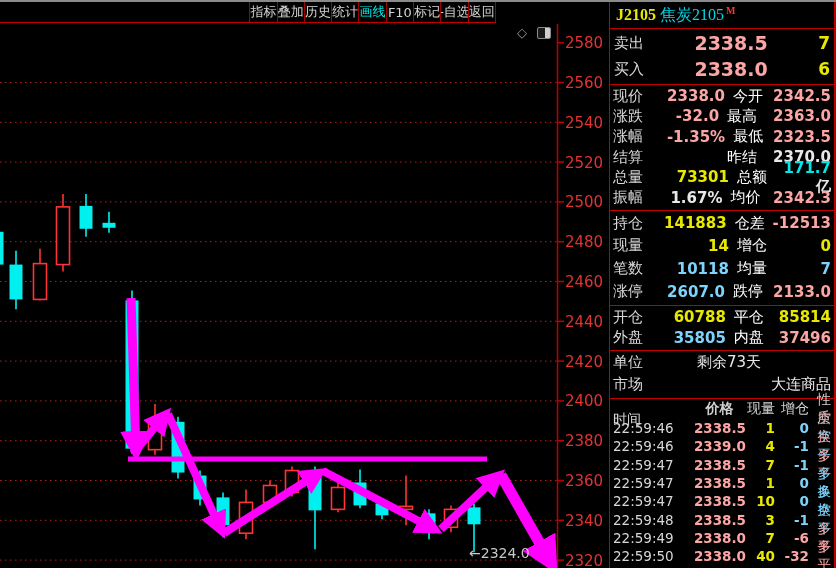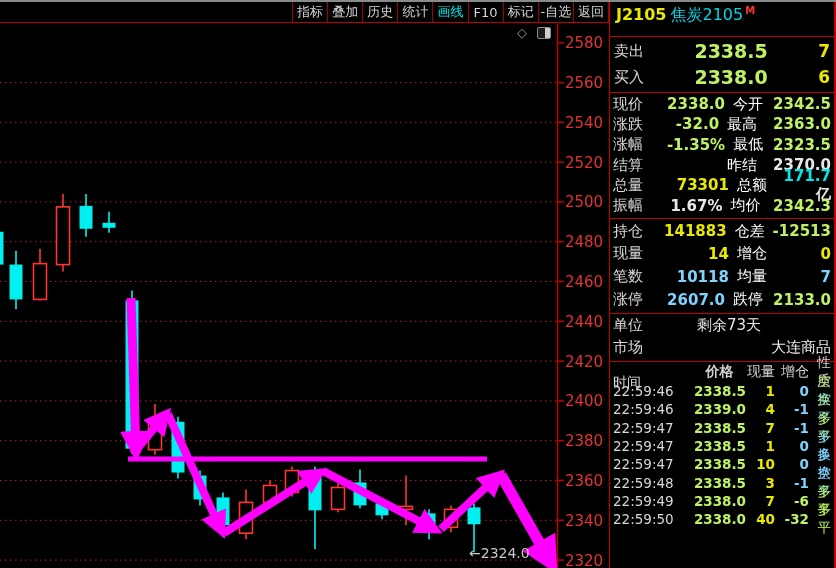--- a/index.html
+++ b/index.html
@@ -1,37 +1,37 @@
 <!DOCTYPE html>
 <html><head>
 <meta charset="utf-8">
 <style>
   html,body{margin:0;padding:0;background:#000;}
   *{box-sizing:border-box;}
   .app{position:relative;width:836px;height:568px;background:#000;overflow:hidden;
        font-family:"DejaVu Sans","Liberation Sans",sans-serif;border-top:2px solid #8a8a8a;}
   
-  .toolbar{position:absolute;left:0;top:0;width:609px;height:21px;background:#000;
+  .toolbar{position:absolute;left:0;top:0;width:496px;height:21px;background:#000;
            border-bottom:1px solid #c00000;display:flex;}
   .tb-spacer{width:293px;border-right:1px solid #a00000;}
   .tb-btns{flex:1;display:flex;}
   .tb-btn{flex:1;display:flex;align-items:center;justify-content:center;
           color:#d4d4d4;font-size:13px;border-right:1px solid #a00000;cursor:pointer;
           white-space:nowrap;overflow:hidden;}
   .tb-btn.active{color:#00e8e8;}
   
   .chart-pane{position:absolute;left:0;top:22px;width:609px;height:546px;}
   .chart-pane svg{display:block;}
   .pane-icon-diamond{position:absolute;left:517px;top:2px;color:#9a9a9a;font-size:13px;line-height:13px;}
   .pane-icon-panel{position:absolute;left:537px;top:3px;width:14px;height:12px;border:1px solid #8a8a8a;
                    background:linear-gradient(to right,#1a1a1a 55%,#cfcfcf 55%);border-radius:2px;}
   
   .quote{position:absolute;left:609px;top:0;width:227px;height:568px;background:#000;
          border-left:1px solid #c00000;border-right:2px solid #c00000;color:#cfcfcf;}
-  .q-head{height:35px;border-bottom:1px solid #c00000;padding:3px 0 0 6px;white-space:nowrap;}
+  .q-head{height:27px;border-bottom:1px solid #c00000;padding:3px 0 0 6px;white-space:nowrap;font-family:Liberation Serif, serif;}
   .q-code{color:#e8e800;font-weight:bold;font-size:16px;}
   .q-name{color:#00d8e8;font-size:16px;margin-left:4px;}
   .q-badge{color:#ff3434;font-size:10px;font-weight:bold;vertical-align:super;margin-left:2px;}
   .q-sec{border-bottom:1px solid #c00000;padding:1px 3px 2px 3px;}
   .q-row{display:flex;align-items:center;font-size:15px;}
   .ba-row{height:26px;gap:35px;}
   .ba-label{width:56px;padding-left:1px;color:#d8d8d8;}
   .ba-price{flex:1;text-align:center;font-size:19px;font-weight:bold;}
   .ba-vol{width:34px;text-align:right;font-size:17px;font-weight:bold;padding-right:1px;}
   .st-row{height:20.3px;}
@@ -50,21 +50,21 @@
   .tape-head{display:flex;height:20px;align-items:center;color:#d0d0d0;font-size:14px;}
   .tape-row{display:flex;height:18.3px;align-items:center;font-size:13.5px;font-weight:bold;}
   .tc-time{width:80px;text-align:left;color:#d8d8d8;font-weight:normal;}
   .tc-price{width:53px;text-align:right;}
   .tc-vol{width:29px;text-align:right;}
   .tc-oi{width:34px;text-align:right;}
   .tc-nat{flex:1;text-align:right;font-weight:normal;}
   .tape-head .tc-time{text-align:left;margin-top:22px;}
   .tape-head .tc-price{text-align:center;font-weight:bold;}
   
-  .g{color:#bef264;} .y{color:#e8e800;} .r{color:#7dd3fc;} .w{color:#e8e8e8;} .c{color:#00e8e8;}
+  .g{color:#fca5a5;} .y{color:#e8e800;} .r{color:#7dd3fc;} .w{color:#e8e8e8;} .c{color:#00e8e8;}
 </style>
 </head>
 <body>
 
 <div class="app">
 
   <div class="toolbar">
     <div class="tb-spacer"></div>
     <div class="tb-btns">
         <div class="tb-btn">指标</div>
@@ -258,20 +258,34 @@
             <div class="st-l2">均量</div>
             <div class="st-v2 r">7</div>
           </div>
           <div class="q-row pos-row">
             <div class="st-l1">涨停</div>
             <div class="st-v1 r">2607.0</div>
             <div class="st-l2">跌停</div>
             <div class="st-v2 g">2133.0</div>
           </div>
         </div>
+        <div class="q-sec">
+          <div class="q-row oc-row">
+            <div class="st-l1">开仓</div>
+            <div class="st-v1 y">60788</div>
+            <div class="st-l2">平仓</div>
+            <div class="st-v2 y">85814</div>
+          </div>
+          <div class="q-row oc-row">
+            <div class="st-l1">外盘</div>
+            <div class="st-v1 r">35805</div>
+            <div class="st-l2">内盘</div>
+            <div class="st-v2 g">37496</div>
+          </div>
+        </div>
       </div>
     <div class="q-sec" id="info-sec">
         <div class="q-row info-row">
           <div class="info-label">单位</div>
           <div class="info-right">剩余73天</div>
         </div>
         <div class="q-row info-row">
           <div class="info-label">市场</div>
           <div class="info-mid"></div>
           <div class="info-right">大连商品</div>

